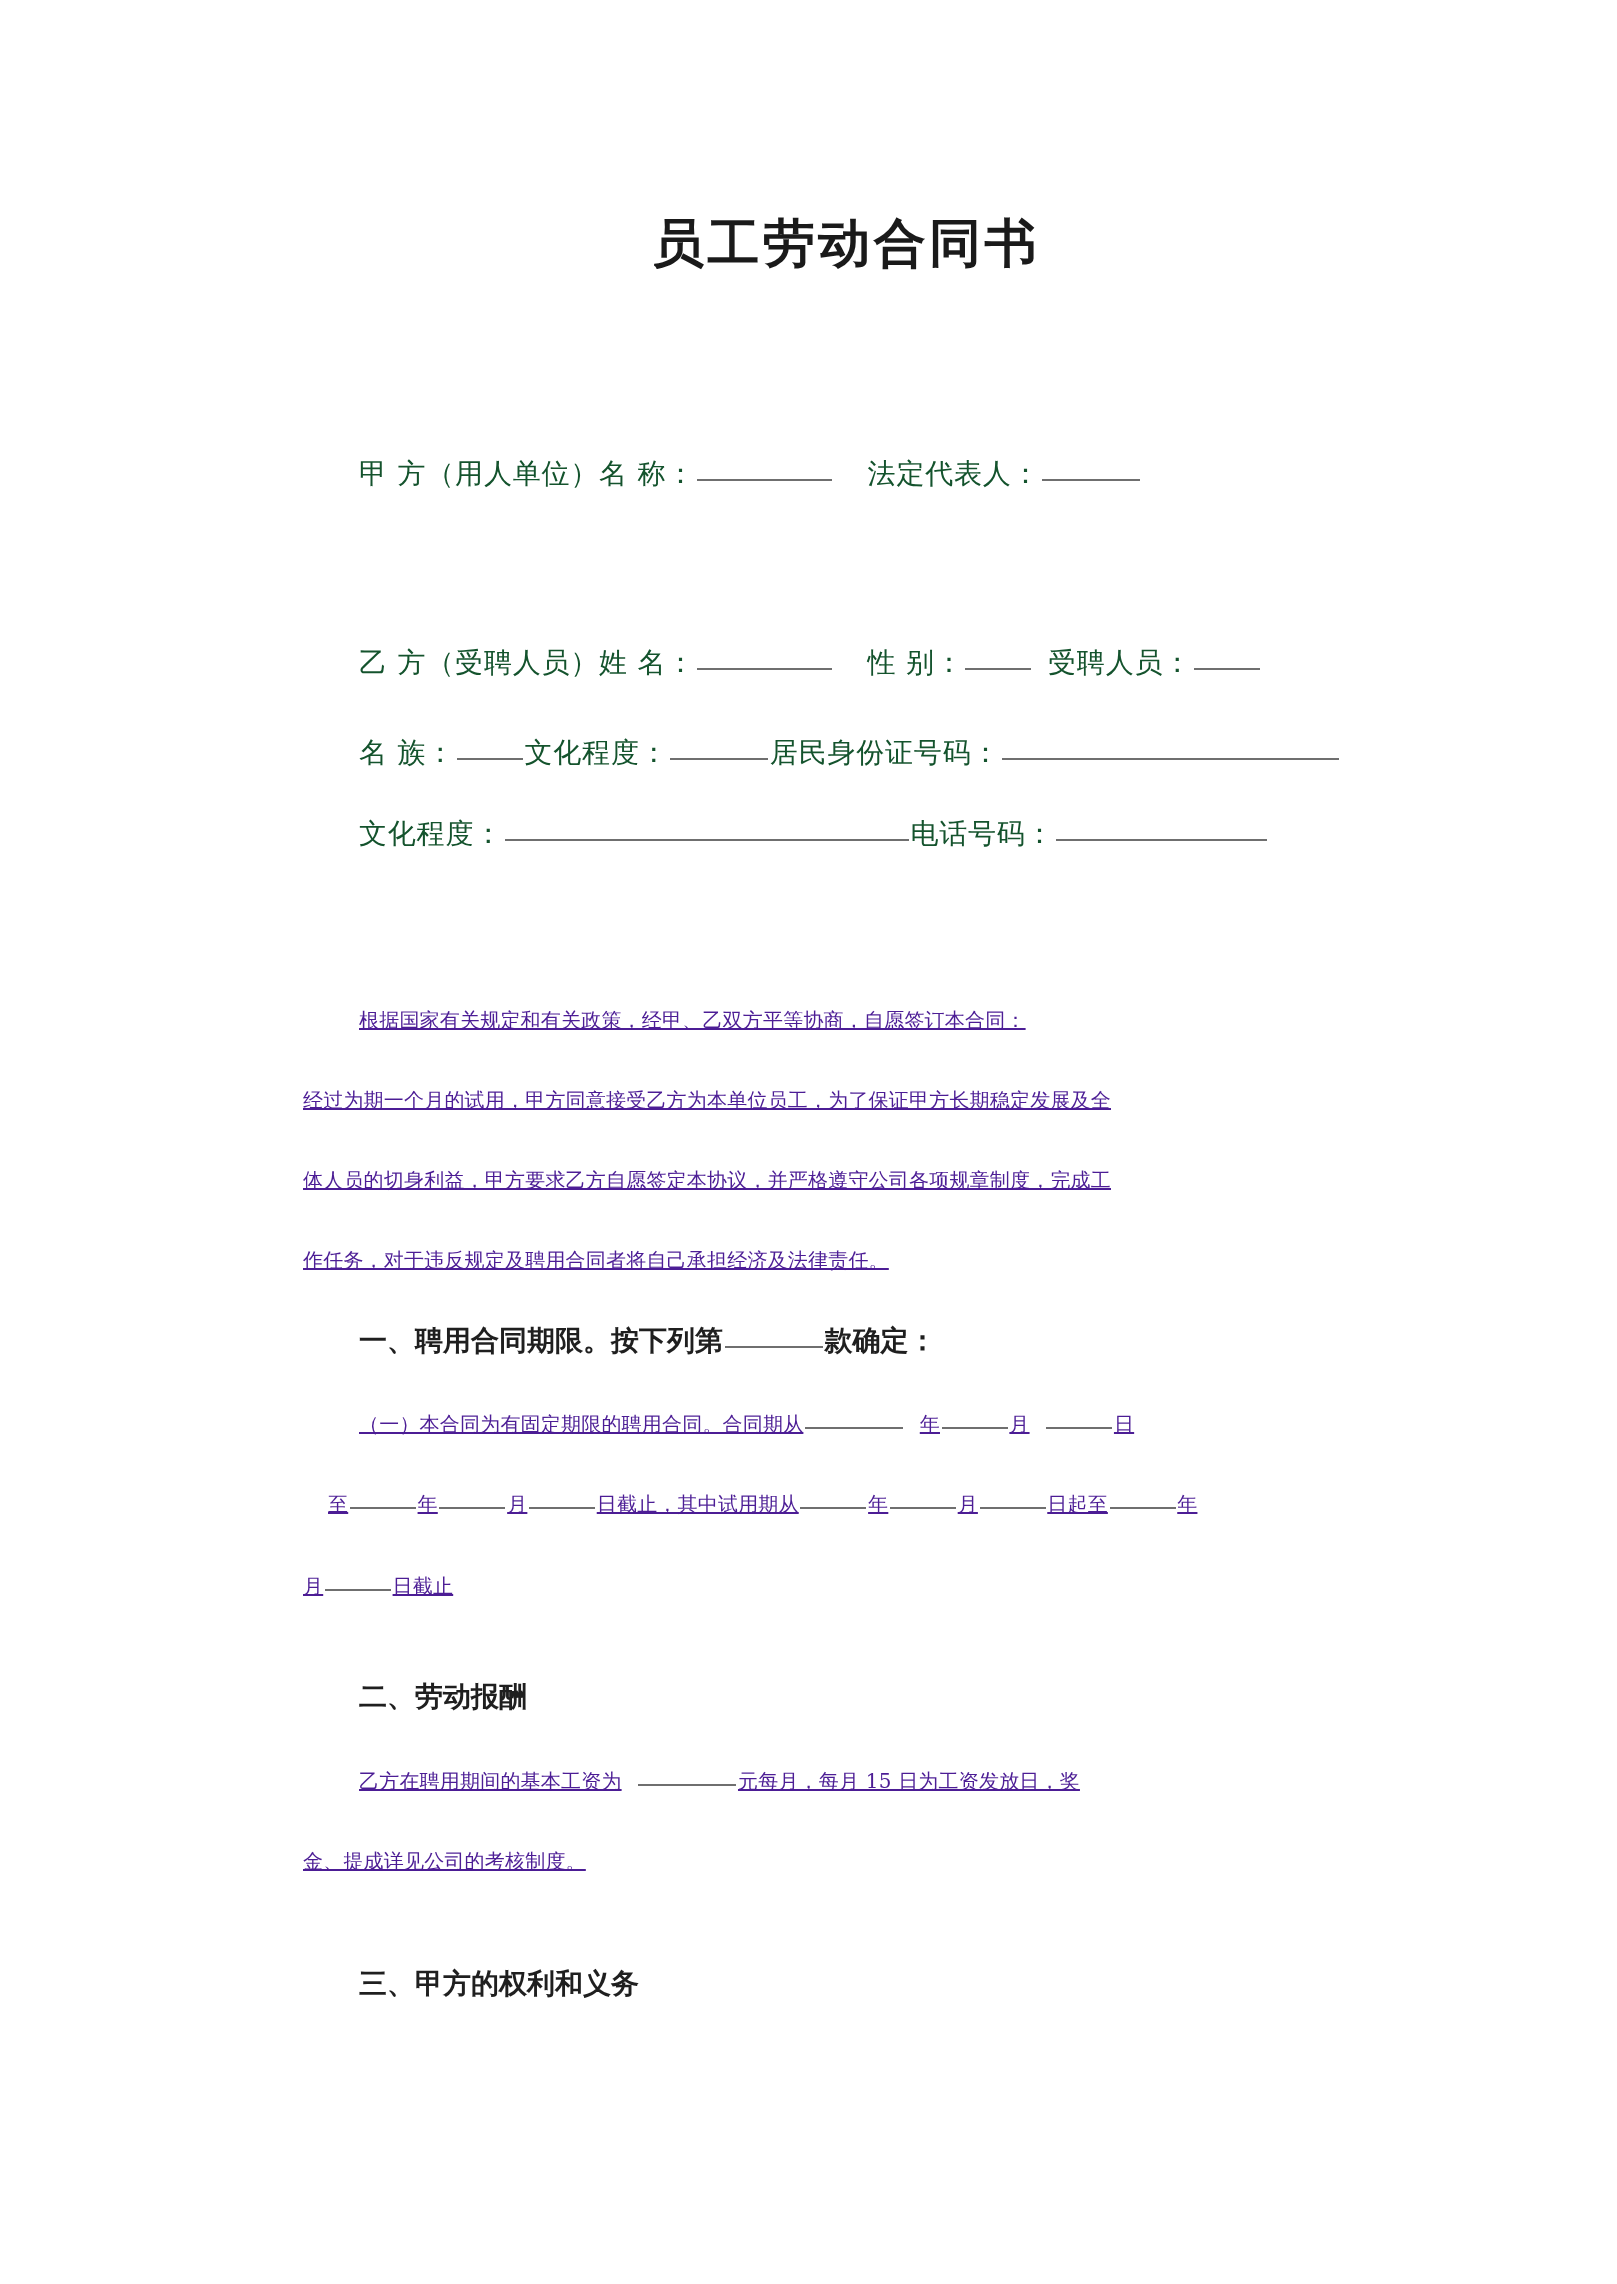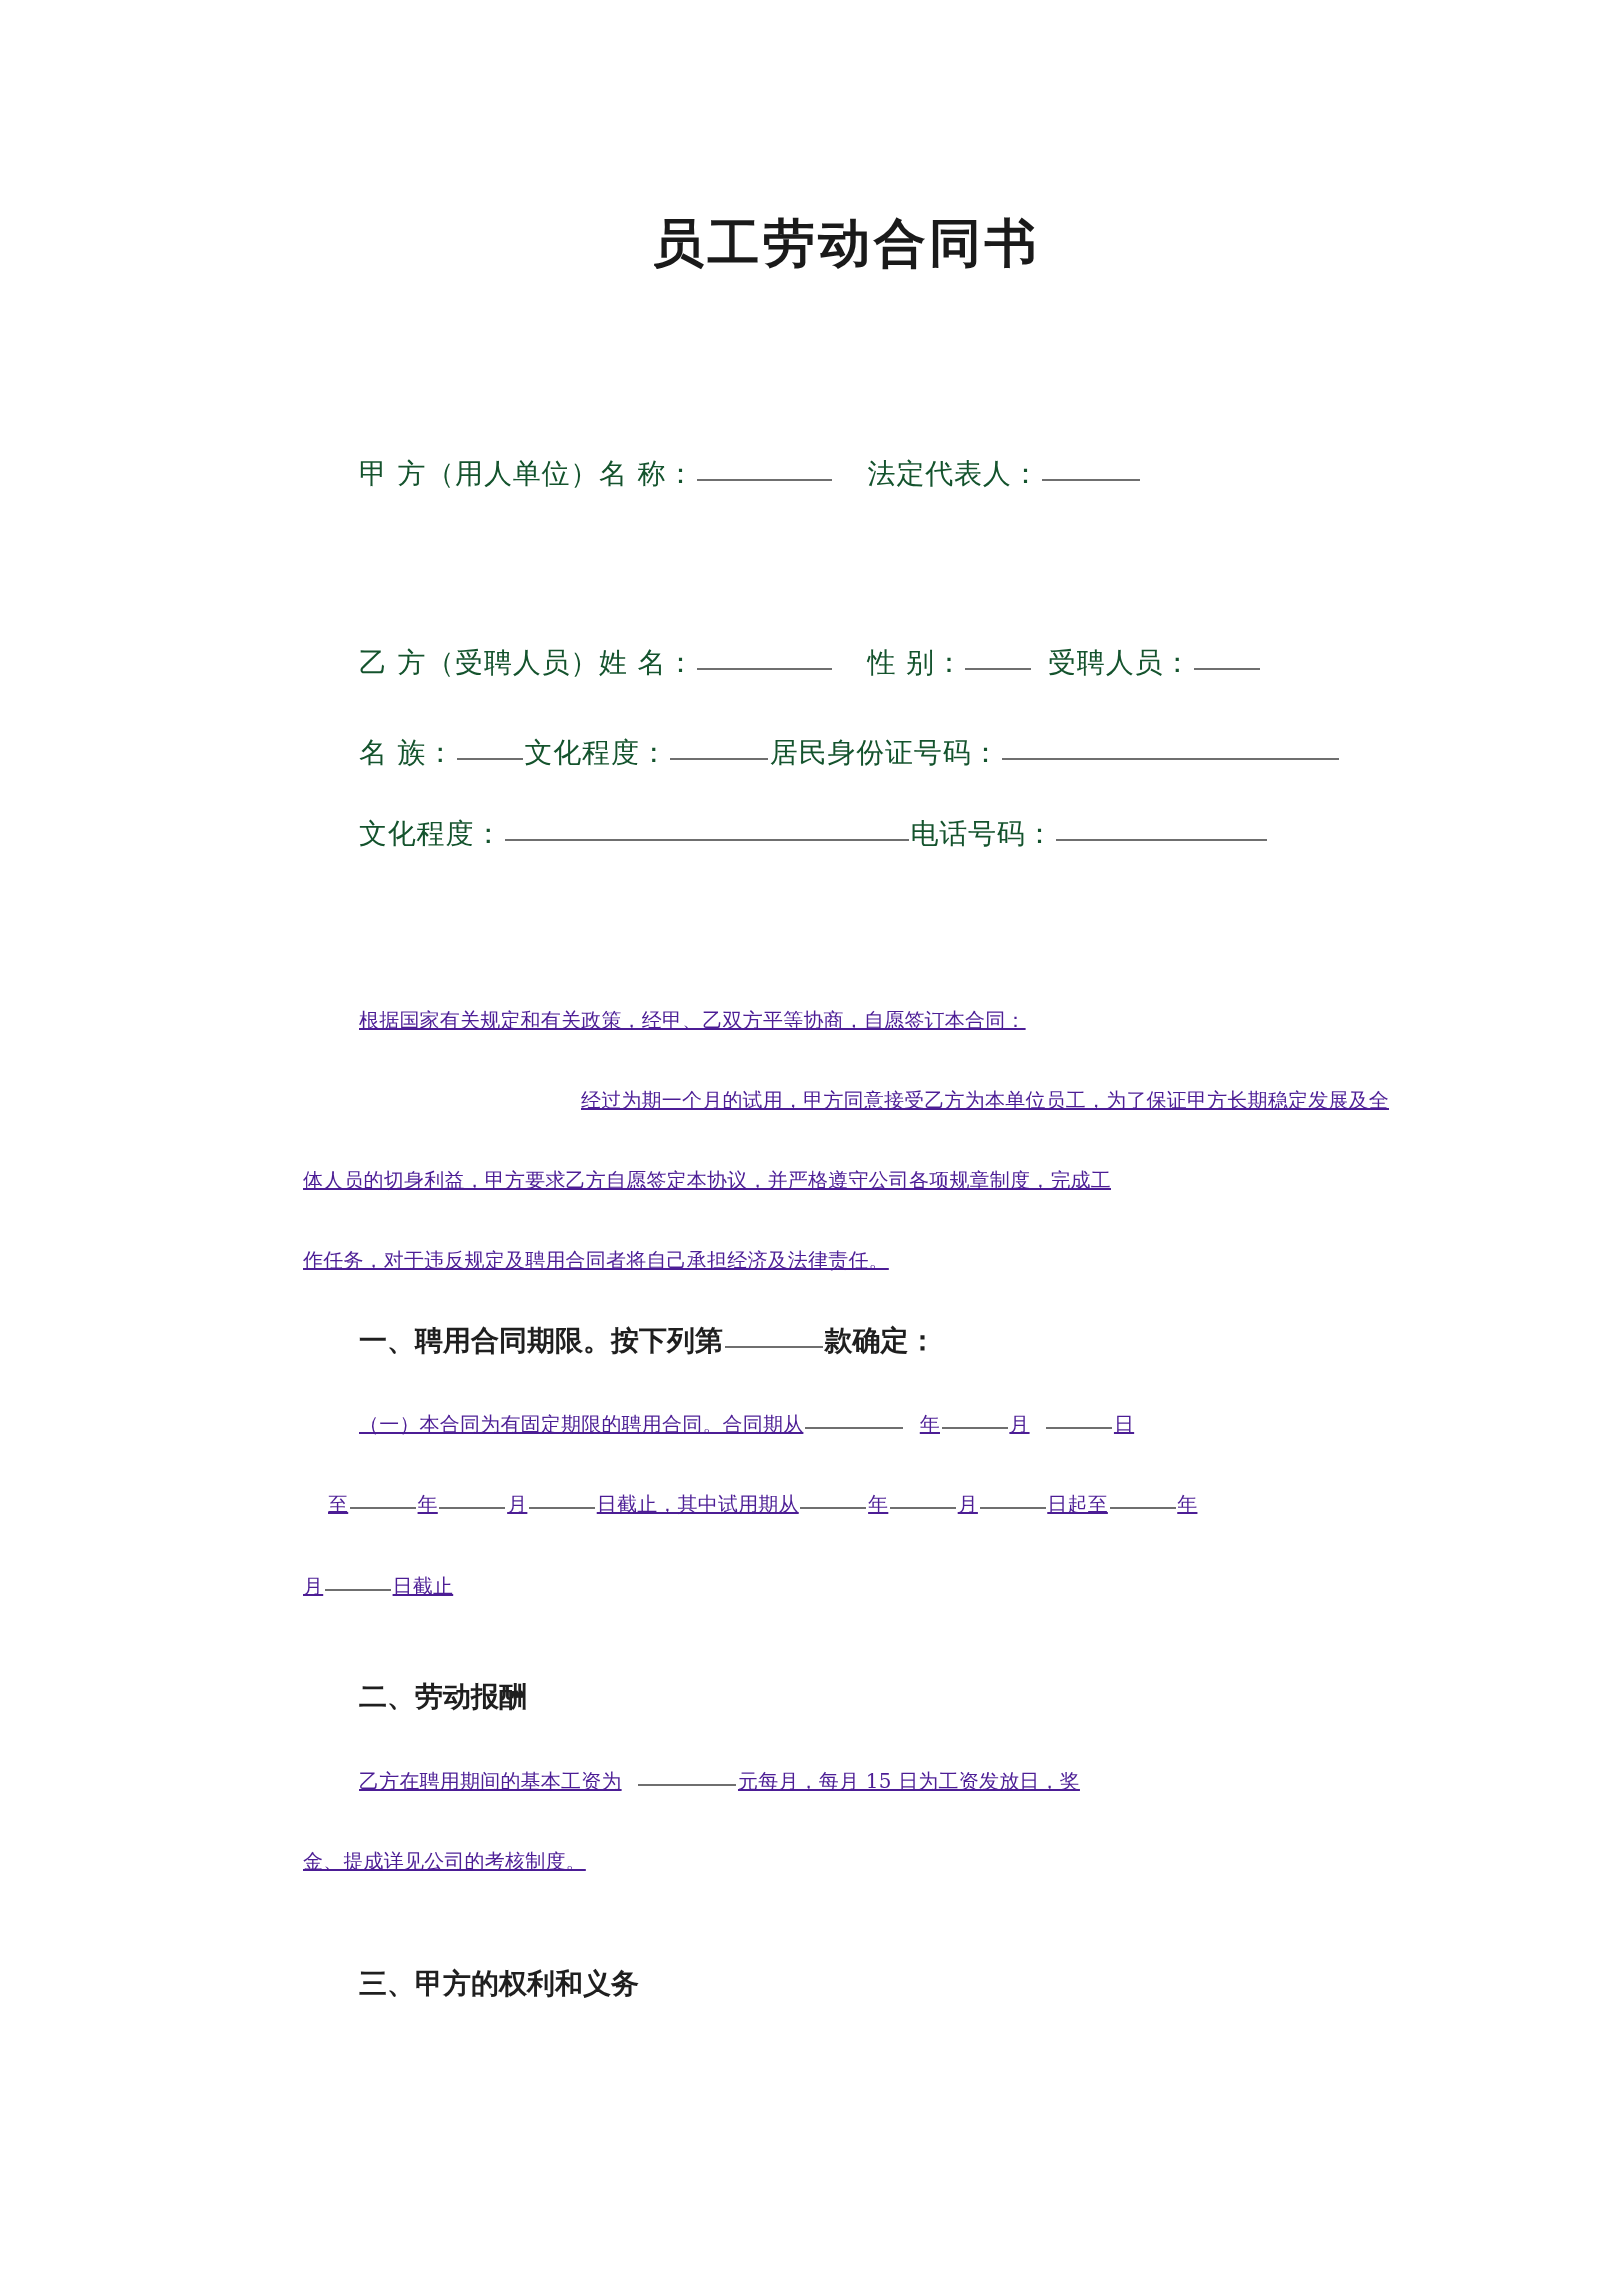--- a/index.html
+++ b/index.html
@@ -115,21 +115,21 @@
       <span class="indent"></span><span>名 族：</span><span class="blank b-sm"></span><span>文化程度：</span><span class="blank b-md"></span><span>居民身份证号码：</span><span class="blank b-xxl"></span>
     </div>
 
     <div class="line party" style="top:815px;">
       <span class="indent"></span><span>文化程度：</span><span class="blank b-huge"></span><span>电话号码：</span><span class="blank b-xl"></span>
     </div>
 
     <div class="line body" style="top:1002px;">
       <span class="indent"></span><span>根据国家有关规定和有关政策，经甲、乙双方平等协商，自愿签订本合同：</span>
     </div>
-    <div class="line body" style="top:1082px;text-align:right;">
+    <div class="line body" style="top:1082px;">
       <span>经过为期一个月的试用，甲方同意接受乙方为本单位员工，为了保证甲方长期稳定发展及全</span>
     </div>
     <div class="line body" style="top:1162px;">
       <span>体人员的切身利益，甲方要求乙方自愿签定本协议，并严格遵守公司各项规章制度，完成工</span>
     </div>
     <div class="line body" style="top:1242px;">
       <span>作任务，对于违反规定及聘用合同者将自己承担经济及法律责任。</span>
     </div>
 
     <div class="line bold" style="top:1322px;">

